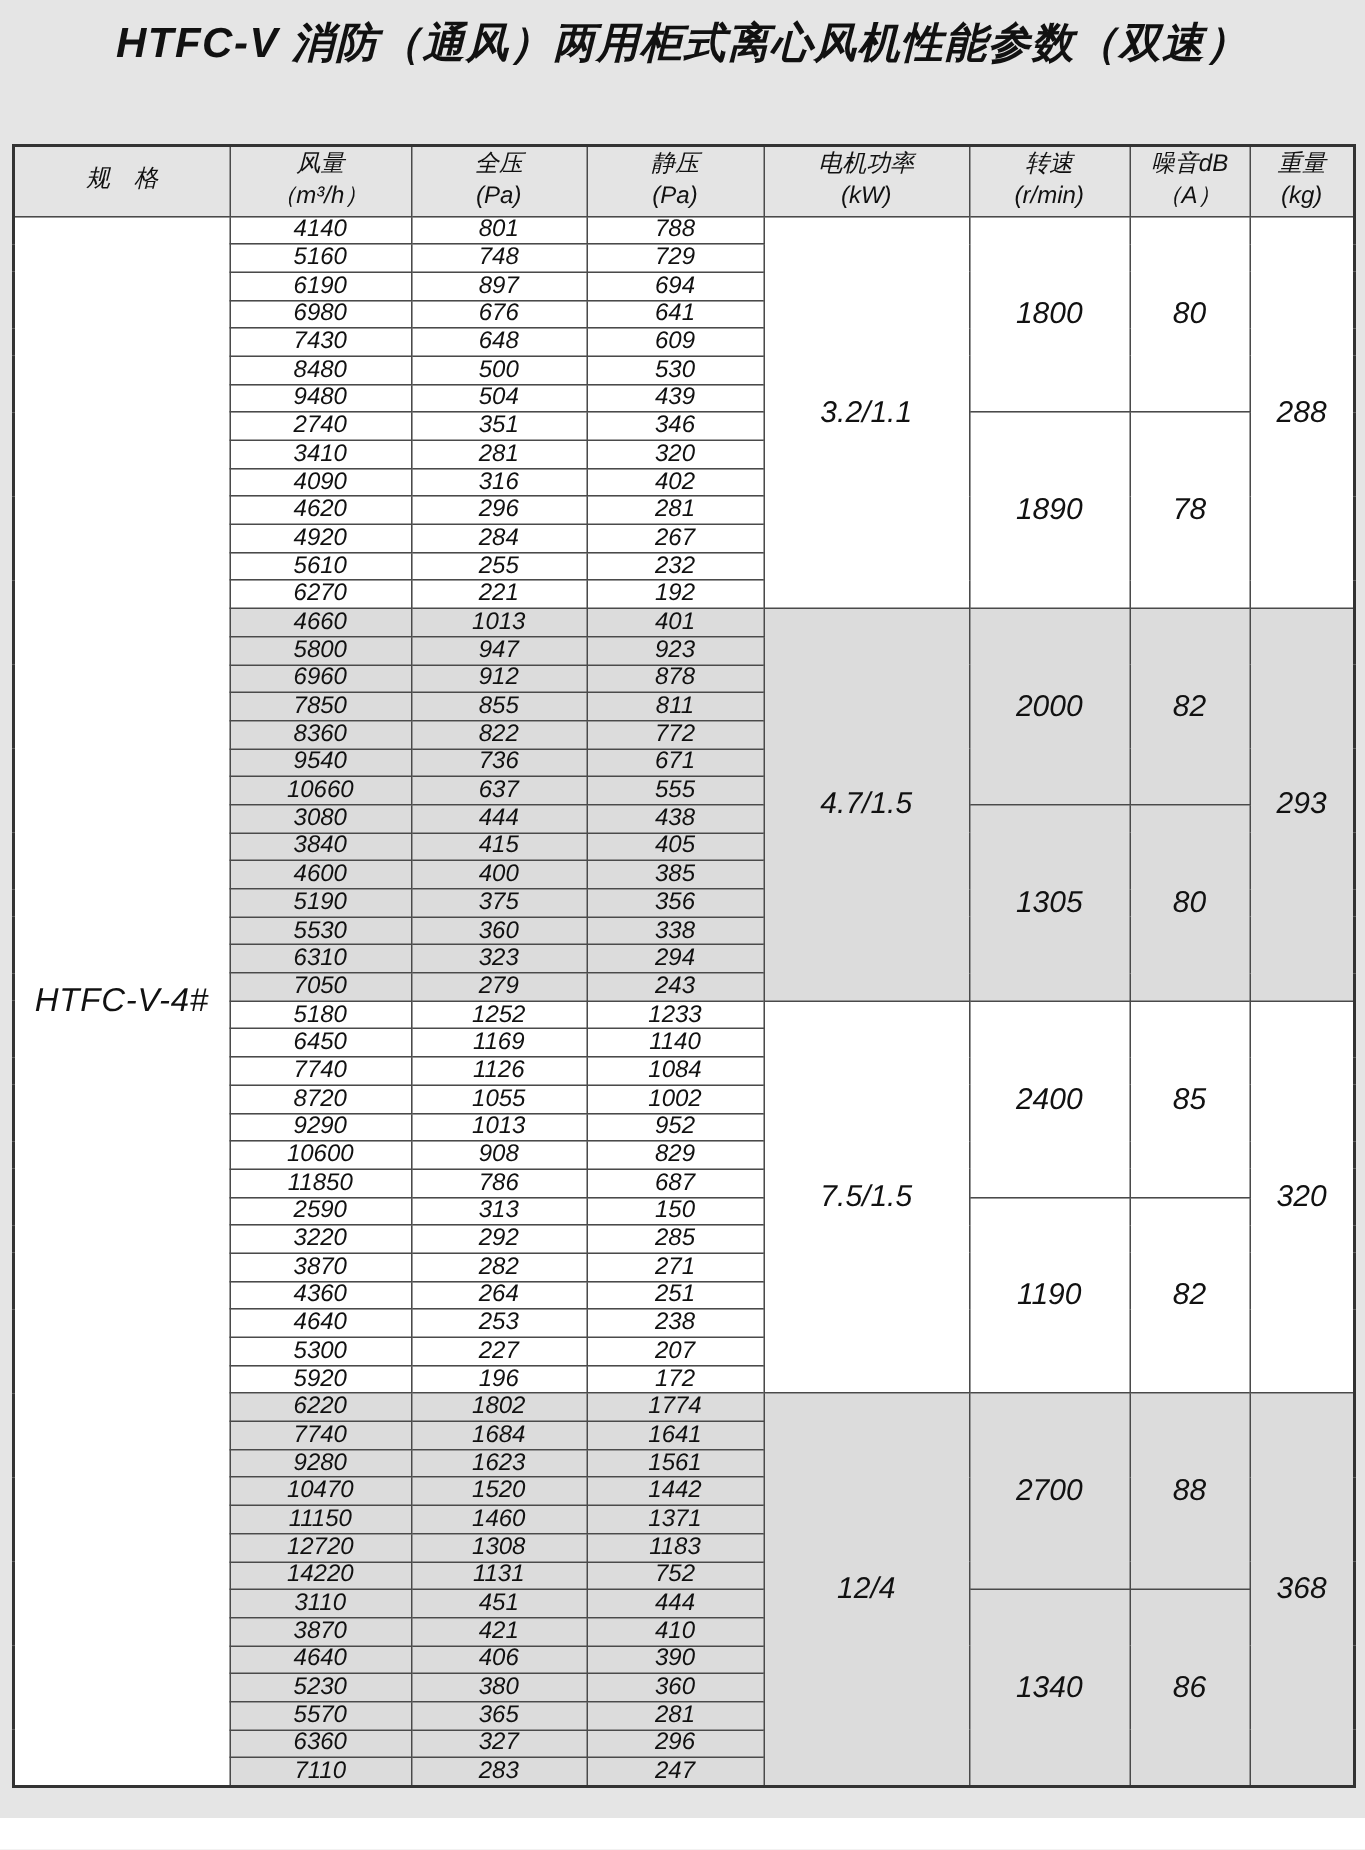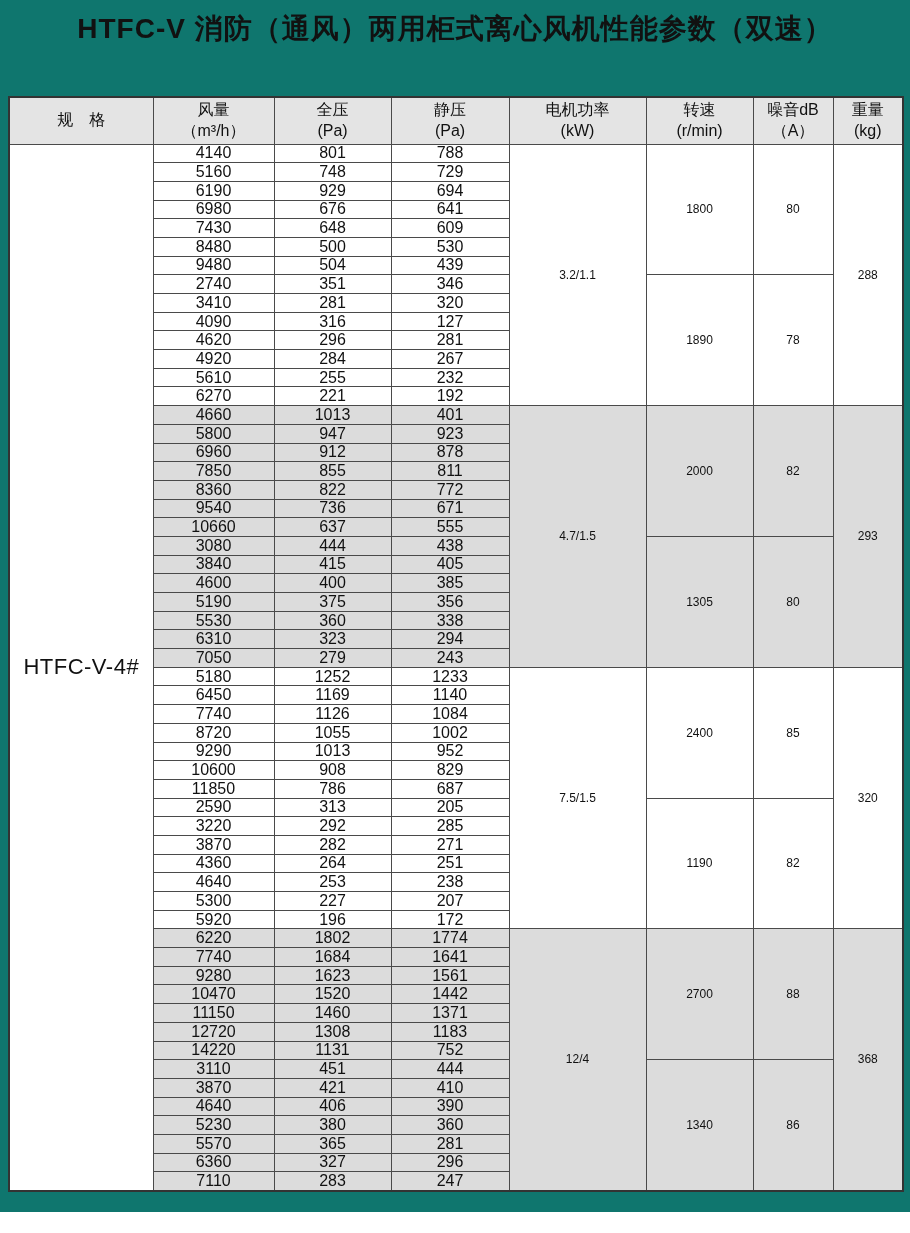--- a/index.html
+++ b/index.html
@@ -13,21 +13,22 @@
   html, body {
     margin: 0;
     padding: 0;
     background: #ffffff;
     font-family: "Liberation Sans", sans-serif;
     color: var(--text-color);
   }
   .page {
     width: 910px;
     padding: 6px 8px 20px 8px;
-    background: #0f766e;
+    background: #e5e5e5;
+    font-style: italic;
   }
   .title {
     margin: 4px 0 12px 0;
     text-align: center;
     font-size: 28px;
     font-weight: bold;
     letter-spacing: 1px;
     white-space: nowrap;
   }
   table.perf {
@@ -59,21 +60,21 @@
     font-size: 16px;
     line-height: 1.0;
     background: #ffffff;
   }
   tbody td.shaded { background: var(--shade-bg); }
   tbody td.spec {
     background: #ffffff;
     font-size: 22px;
     letter-spacing: 0.5px;
   }
-  tbody td.merged { font-size: 12px; }
+  tbody td.merged { font-size: 20px; }
   
   col.c-spec   { width: 144px; }
   col.c-flow   { width: 121px; }
   col.c-tpress { width: 117px; }
   col.c-spress { width: 118px; }
   col.c-power  { width: 137px; }
   col.c-speed  { width: 107px; }
   col.c-noise  { width: 80px;  }
   col.c-weight { width: 70px;  }
 </style>
@@ -142,21 +143,21 @@
           <td class="merged" rowspan="7">80</td>
           <td class="merged" rowspan="14">288</td>
         </tr>
         <tr>
           <td class="num">5160</td>
           <td class="num">748</td>
           <td class="num">729</td>
         </tr>
         <tr>
           <td class="num">6190</td>
-          <td class="num">929</td>
+          <td class="num">897</td>
           <td class="num">694</td>
         </tr>
         <tr>
           <td class="num">6980</td>
           <td class="num">676</td>
           <td class="num">641</td>
         </tr>
         <tr>
           <td class="num">7430</td>
           <td class="num">648</td>
@@ -180,21 +181,21 @@
           <td class="merged" rowspan="7">78</td>
         </tr>
         <tr>
           <td class="num">3410</td>
           <td class="num">281</td>
           <td class="num">320</td>
         </tr>
         <tr>
           <td class="num">4090</td>
           <td class="num">316</td>
-          <td class="num">127</td>
+          <td class="num">402</td>
         </tr>
         <tr>
           <td class="num">4620</td>
           <td class="num">296</td>
           <td class="num">281</td>
         </tr>
         <tr>
           <td class="num">4920</td>
           <td class="num">284</td>
           <td class="num">267</td>
@@ -320,21 +321,21 @@
           <td class="num">829</td>
         </tr>
         <tr>
           <td class="num">11850</td>
           <td class="num">786</td>
           <td class="num">687</td>
         </tr>
         <tr>
           <td class="num">2590</td>
           <td class="num">313</td>
-          <td class="num">205</td>
+          <td class="num">150</td>
           <td class="merged" rowspan="7">1190</td>
           <td class="merged" rowspan="7">82</td>
         </tr>
         <tr>
           <td class="num">3220</td>
           <td class="num">292</td>
           <td class="num">285</td>
         </tr>
         <tr>
           <td class="num">3870</td>

